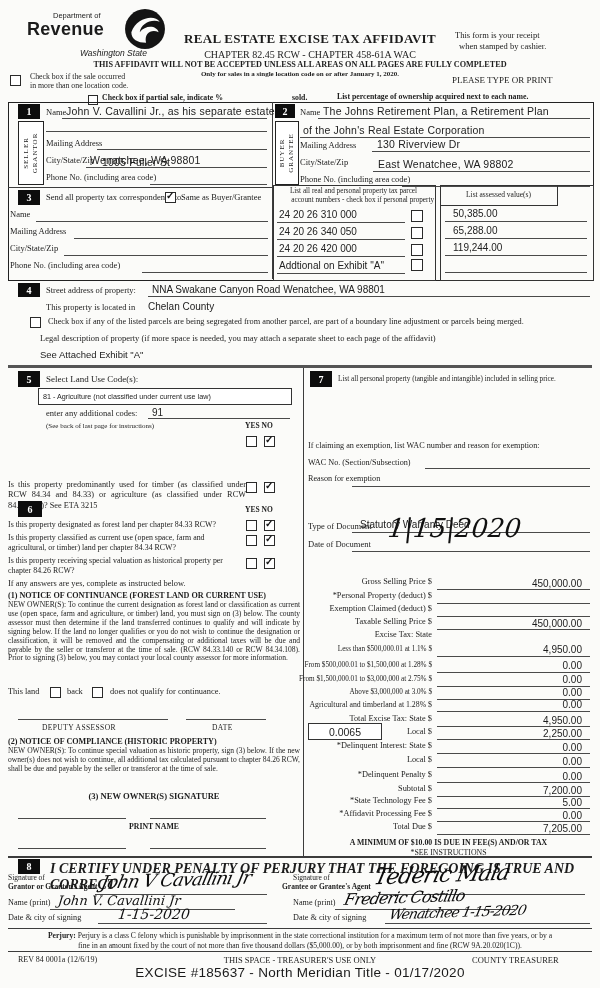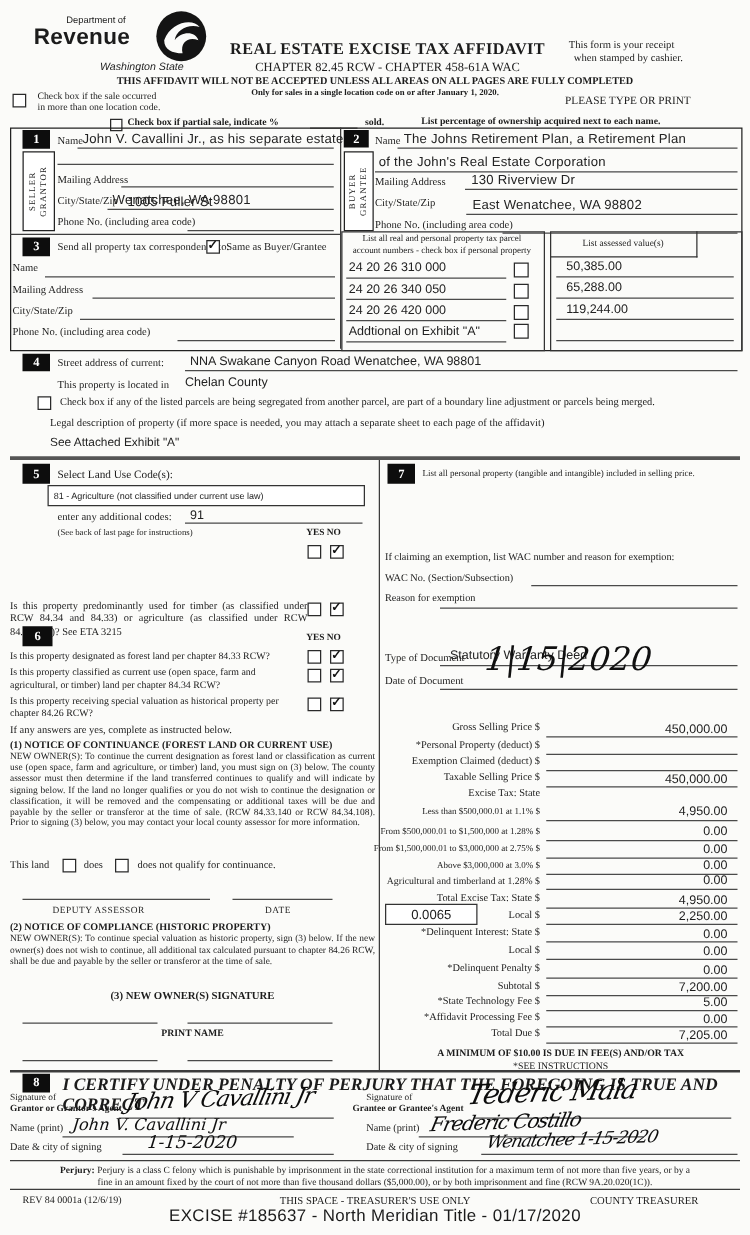--- a/index.html
+++ b/index.html
@@ -119,21 +119,21 @@
   <div class="abs wline" style="left:36px;top:221px;width:232px;"></div>
   <div class="abs lbl" style="left:10px;top:226px;">Mailing Address</div>
   <div class="abs wline" style="left:74px;top:238px;width:194px;"></div>
   <div class="abs lbl" style="left:10px;top:243px;">City/State/Zip</div>
   <div class="abs wline" style="left:64px;top:255px;width:204px;"></div>
   <div class="abs lbl" style="left:10px;top:260px;">Phone No. (including area code)</div>
   <div class="abs wline" style="left:142px;top:272px;width:126px;"></div>
 
   <div class="abs" style="left:273px;top:185px;width:161px;height:94px;border:1px solid #333;"></div>
   <div class="abs ctr" style="left:273px;top:187px;width:161px;font-size:7.2px;">List all real and personal property tax parcel</div>
-  <div class="abs ctr" style="left:273px;top:196px;width:161px;font-size:7.2px;">account numbers - check box if personal property</div>
+  <div class="abs ctr" style="left:273px;top:196px;width:161px;font-size:7.2px;text-align:right;">account numbers - check box if personal property</div>
 
   <div class="abs typed9" style="left:279px;top:209px;">24 20 26 310 000</div>
   <div class="abs wline" style="left:277px;top:222px;width:128px;"></div>
   <span class="cb" style="left:411px;top:210px;width:10px;height:10px;"></span>
   <div class="abs typed9" style="left:279px;top:226px;">24 20 26 340 050</div>
   <div class="abs wline" style="left:277px;top:239px;width:128px;"></div>
   <span class="cb" style="left:411px;top:227px;width:10px;height:10px;"></span>
   <div class="abs typed9" style="left:279px;top:243px;">24 20 26 420 000</div>
   <div class="abs wline" style="left:277px;top:256px;width:128px;"></div>
   <span class="cb" style="left:411px;top:244px;width:10px;height:10px;"></span>
@@ -146,21 +146,21 @@
   <div class="abs ctr" style="left:440px;top:190px;width:117px;font-size:7.5px;">List assessed value(s)</div>
   <div class="abs typed9" style="left:453px;top:208px;">50,385.00</div>
   <div class="abs wline" style="left:445px;top:221px;width:142px;"></div>
   <div class="abs typed9" style="left:453px;top:225px;">65,288.00</div>
   <div class="abs wline" style="left:445px;top:238px;width:142px;"></div>
   <div class="abs typed9" style="left:453px;top:242px;">119,244.00</div>
   <div class="abs wline" style="left:445px;top:255px;width:142px;"></div>
   <div class="abs wline" style="left:445px;top:272px;width:142px;"></div>
 
   <div class="abs secbox" style="left:18px;top:283px;width:22px;height:14px;">4</div>
-  <div class="abs lbl" style="left:46px;top:285px;">Street address of current:</div>
+  <div class="abs lbl" style="left:46px;top:285px;">Street address of property:</div>
   <div class="abs typed9" style="left:152px;top:284px;">NNA Swakane Canyon Road Wenatchee, WA  98801</div>
   <div class="abs wline" style="left:148px;top:296px;width:442px;"></div>
   <div class="abs lbl" style="left:46px;top:302px;">This property is located in</div>
   <div class="abs typed9" style="left:148px;top:301px;">Chelan County</div>
   <span class="cb" style="left:30px;top:317px;"></span>
   <div class="abs" style="left:48px;top:317px;width:540px;font-size:8.3px;">Check box if any of the listed parcels are being segregated from another parcel, are part of a boundary line adjustment or parcels being merged.</div>
   <div class="abs" style="left:40px;top:333px;font-size:8.5px;">Legal description of property (if more space is needed, you may attach a separate sheet to each page of the affidavit)</div>
   <div class="abs typed9" style="left:40px;top:349px;font-size:9.5px;">See Attached Exhibit "A"</div>
 
   <div class="abs" style="left:8px;top:365px;width:584px;height:3px;background:#555;"></div>
@@ -208,21 +208,21 @@
   <span class="cb" style="left:264px;top:558px;">
       <span class="mk">✓</span>
     </span>
 
   <div class="abs" style="left:8px;top:579px;font-size:8.4px;">If any answers are yes, complete as instructed below.</div>
   <div class="abs b" style="left:8px;top:591px;font-size:8.1px;">(1) NOTICE OF CONTINUANCE (FOREST LAND OR CURRENT USE)</div>
   <div class="abs para" style="left:8px;top:601px;width:292px;">NEW OWNER(S): To continue the current designation as forest land or classification as current use (open space, farm and agriculture, or timber) land, you must sign on (3) below. The county assessor must then determine if the land transferred continues to qualify and will indicate by signing below. If the land no longer qualifies or you do not wish to continue the designation or classification, it will be removed and the compensating or additional taxes will be due and payable by the seller or transferor at the time of sale. (RCW 84.33.140 or RCW 84.34.108). Prior to signing (3) below, you may contact your local county assessor for more information.</div>
 
   <div class="abs" style="left:8px;top:687px;font-size:8.4px;">This land</div>
   <span class="cb" style="left:50px;top:687px;"></span>
-  <div class="abs" style="left:67px;top:687px;font-size:8.4px;">does</div>
+  <div class="abs" style="left:67px;top:687px;font-size:8.4px;">back</div>
   <span class="cb" style="left:92px;top:687px;"></span>
   <div class="abs" style="left:110px;top:687px;font-size:8.4px;">does not qualify for continuance.</div>
 
   <div class="abs wline" style="left:18px;top:719px;width:150px;"></div>
   <div class="abs" style="left:42px;top:723px;font-size:7.5px;letter-spacing:.4px;">DEPUTY ASSESSOR</div>
   <div class="abs wline" style="left:186px;top:719px;width:80px;"></div>
   <div class="abs" style="left:212px;top:723px;font-size:7.5px;letter-spacing:.4px;">DATE</div>
 
   <div class="abs b" style="left:8px;top:737px;font-size:8.1px;">(2) NOTICE OF COMPLIANCE (HISTORIC PROPERTY)</div>
   <div class="abs para" style="left:8px;top:747px;width:292px;">NEW OWNER(S): To continue special valuation as historic property, sign (3) below. If the new owner(s) does not wish to continue, all additional tax calculated pursuant to chapter 84.26 RCW, shall be due and payable by the seller or transferor at the time of sale.</div>

